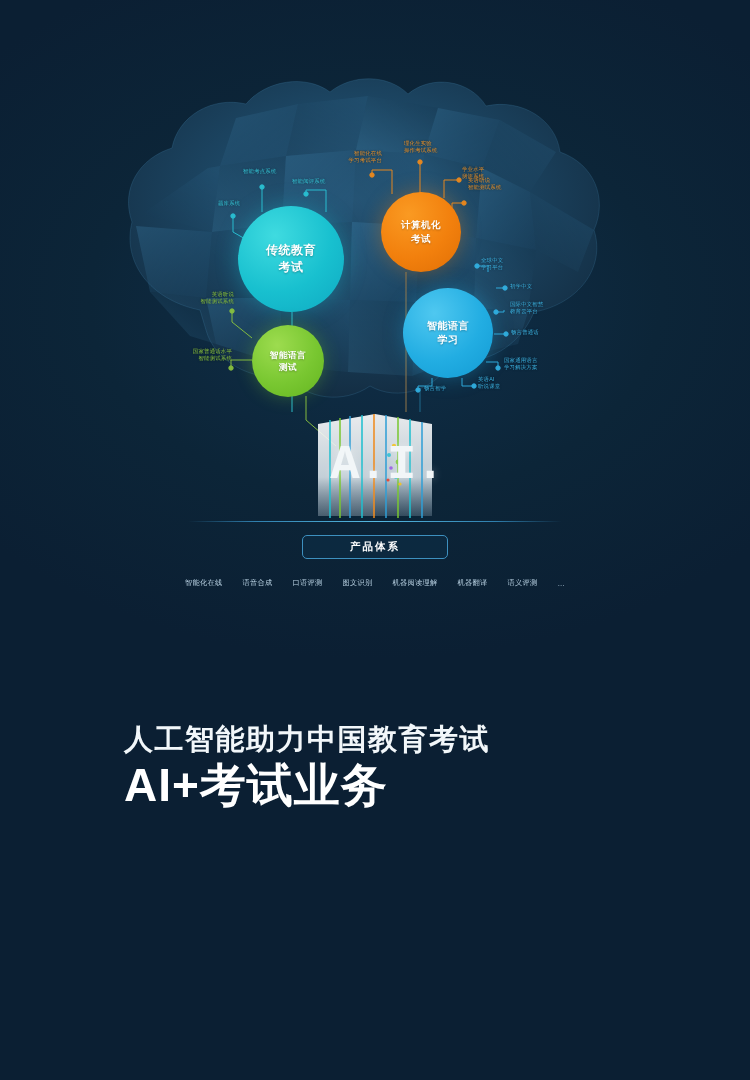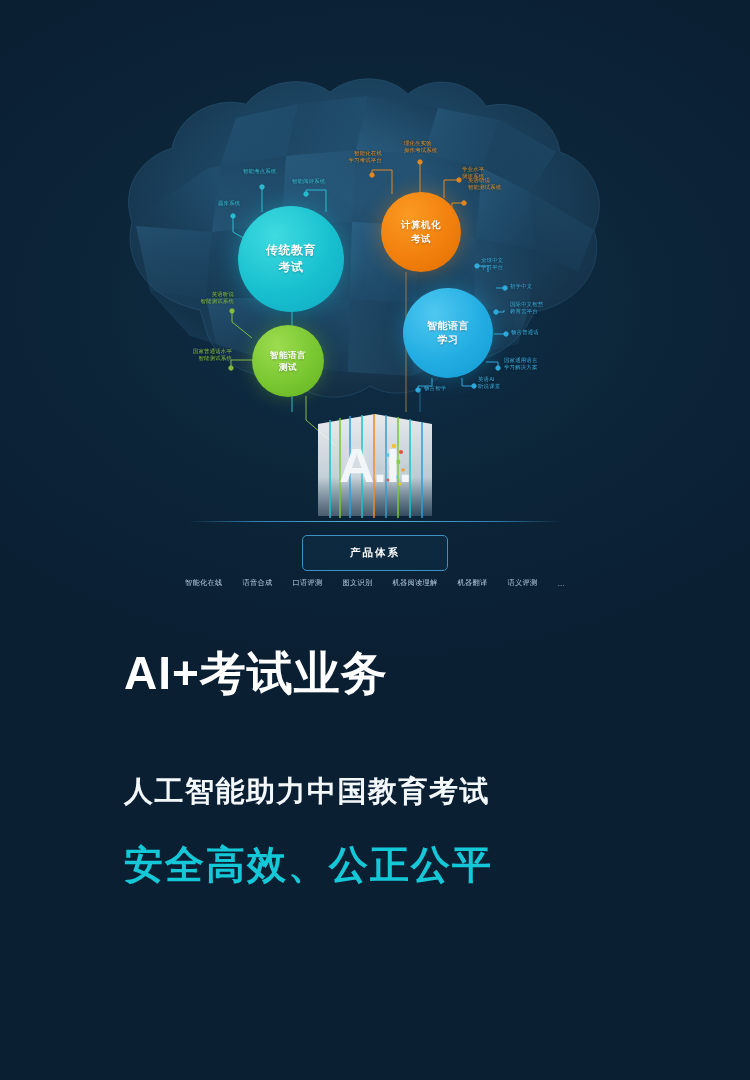--- a/index.html
+++ b/index.html
@@ -44,31 +44,31 @@
   #node-lang{ left:403px; top:288px; width:90px; height:90px; font-size:10px;
     background:radial-gradient(circle at 35% 28%,#4fc8f0 0%,#22ade2 55%,#129ad3 100%);
     box-shadow:0 0 20px rgba(34,173,226,.35); }
   #node-test{ left:252px; top:325px; width:72px; height:72px; font-size:8.6px;
     background:radial-gradient(circle at 35% 28%,#9ddc4f 0%,#79c731 55%,#64b520 100%);
     box-shadow:0 0 18px rgba(121,199,49,.32); }
 
   
   #trunk{ position:absolute; left:316px; top:415px; width:118px; height:100px; }
   #ai-word{
-    position:absolute; left:0; top:22px; width:118px; text-align:center;
+    position:absolute; left:12px; top:22px; width:118px; text-align:center;
     font-size:49px; font-weight:bold; letter-spacing:-1px;
-    color:#f2f6f8; font-family:Liberation Sans, sans-serif;
+    color:#f2f6f8; font-family:Liberation Mono, monospace;
     text-shadow:0 0 10px rgba(255,255,255,.35);
   }
 
   
   #divider{ position:absolute; left:188px; top:521px; width:374px; height:1px;
     background:linear-gradient(90deg,rgba(70,170,215,0) 0%,#2f7fae 18%,#56b9e0 50%,#2f7fae 82%,rgba(70,170,215,0) 100%); }
   #pill{
-    position:absolute; left:302px; top:535px; width:146px; height:36px;
+    position:absolute; left:302px; top:535px; width:146px; height:24px;
     border:1px solid #3d90bf; border-radius:5px; display:flex;
     align-items:center; justify-content:center; font-size:10.5px;
     font-weight:bold; letter-spacing:2px; color:#ffffff;
     background:rgba(14,48,75,.45);
   }
   #keywords{
     position:absolute; left:185px; top:578px; width:380px;
     display:flex; align-items:center; justify-content:space-between;
     font-size:7.2px; color:#bcd5e6; letter-spacing:.3px;
   }
@@ -308,16 +308,15 @@
     <span>口语评测</span>
     <span>图文识别</span>
     <span>机器阅读理解</span>
     <span>机器翻译</span>
     <span>语义评测</span>
     <span>…</span>
   </div>
 </div>
 
 <div id="textblock">
+  <div id="h2">人工智能助力中国教育考试</div>
   <div id="h1">AI+考试业务</div>
-  <div id="h2">人工智能助力中国教育考试</div>
-  <div id="h3">安全高效、公正公平</div>
 </div>
 
 </body></html>

